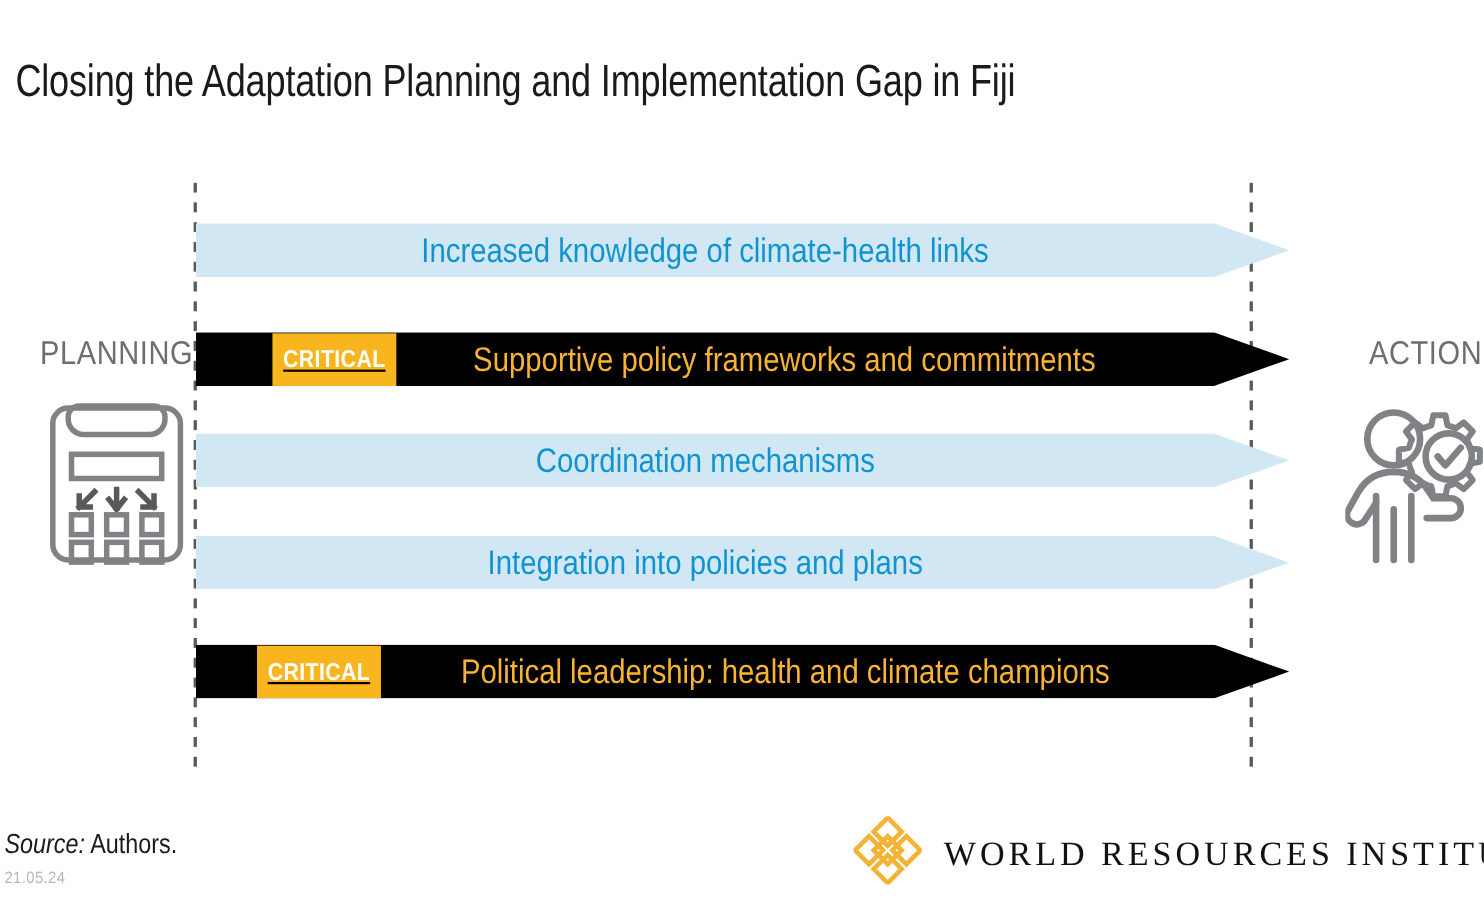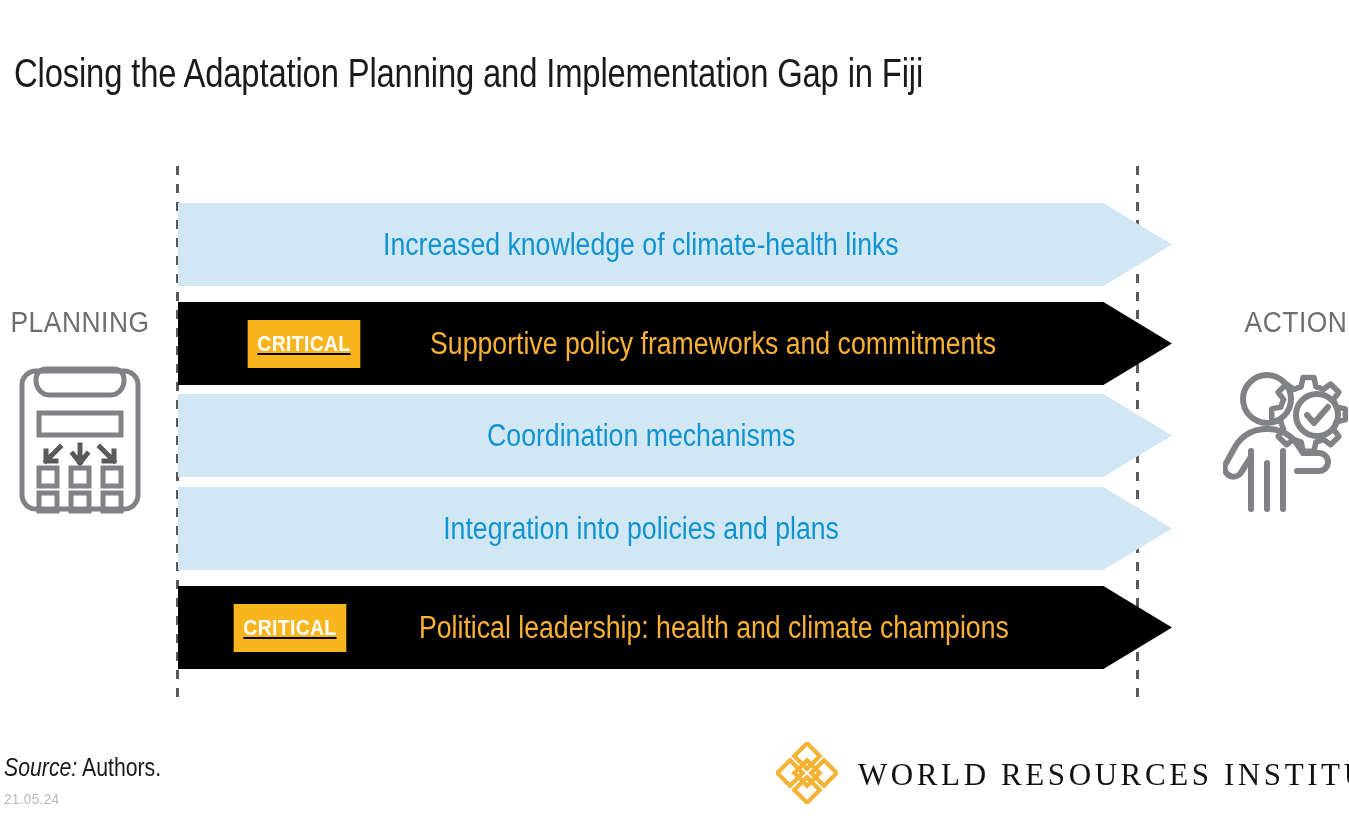--- a/index.html
+++ b/index.html
@@ -55,21 +55,21 @@
   }
   .dash-left  { left: 176px; }
   .dash-right { left: 1136px; }
 
   
   .side {
     position: absolute;
     width: 160px;
     text-align: center;
   }
-  .side-left  { left: 0px;    top: 305px; }
+  .side-left  { left: 0px;    top: 305px; padding-left: 26px; }
   .side-right { left: 1216px; top: 305px; }
 
   .side-label {
     font-size: 30px;
     line-height: 34px;
     color: #6d6e71;
     letter-spacing: 0.6px;
     transform: scaleX(0.88);
     white-space: nowrap;
   }
@@ -77,21 +77,21 @@
     margin-top: 16px;
     display: flex;
     justify-content: center;
   }
 
   
   .bar {
     position: absolute;
     left: 178px;
     width: 994px;
-    height: 83px;
+    height: 49px;
     display: flex;
     align-items: center;
     justify-content: center;
     clip-path: polygon(0 0, 93.1% 0, 100% 50%, 93.1% 100%, 0 100%);
   }
   .bar-inner {
     display: flex;
     align-items: center;
     margin-right: 68px;  
   }

